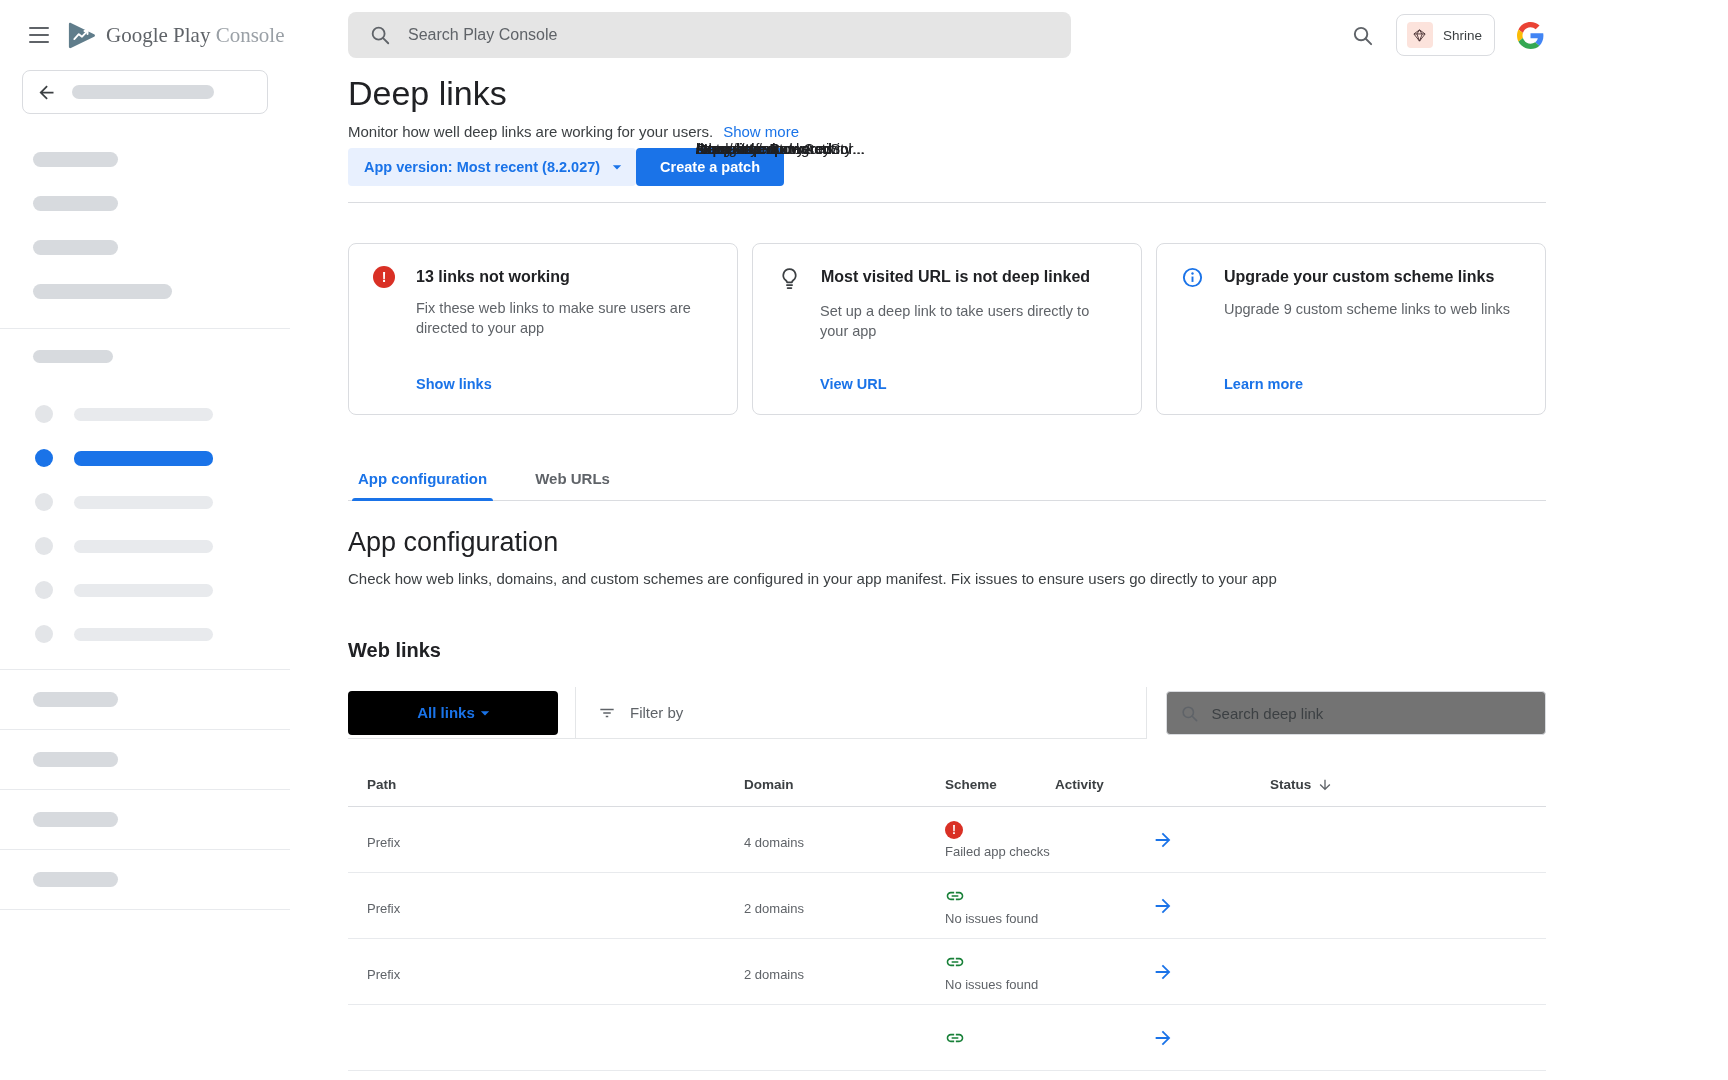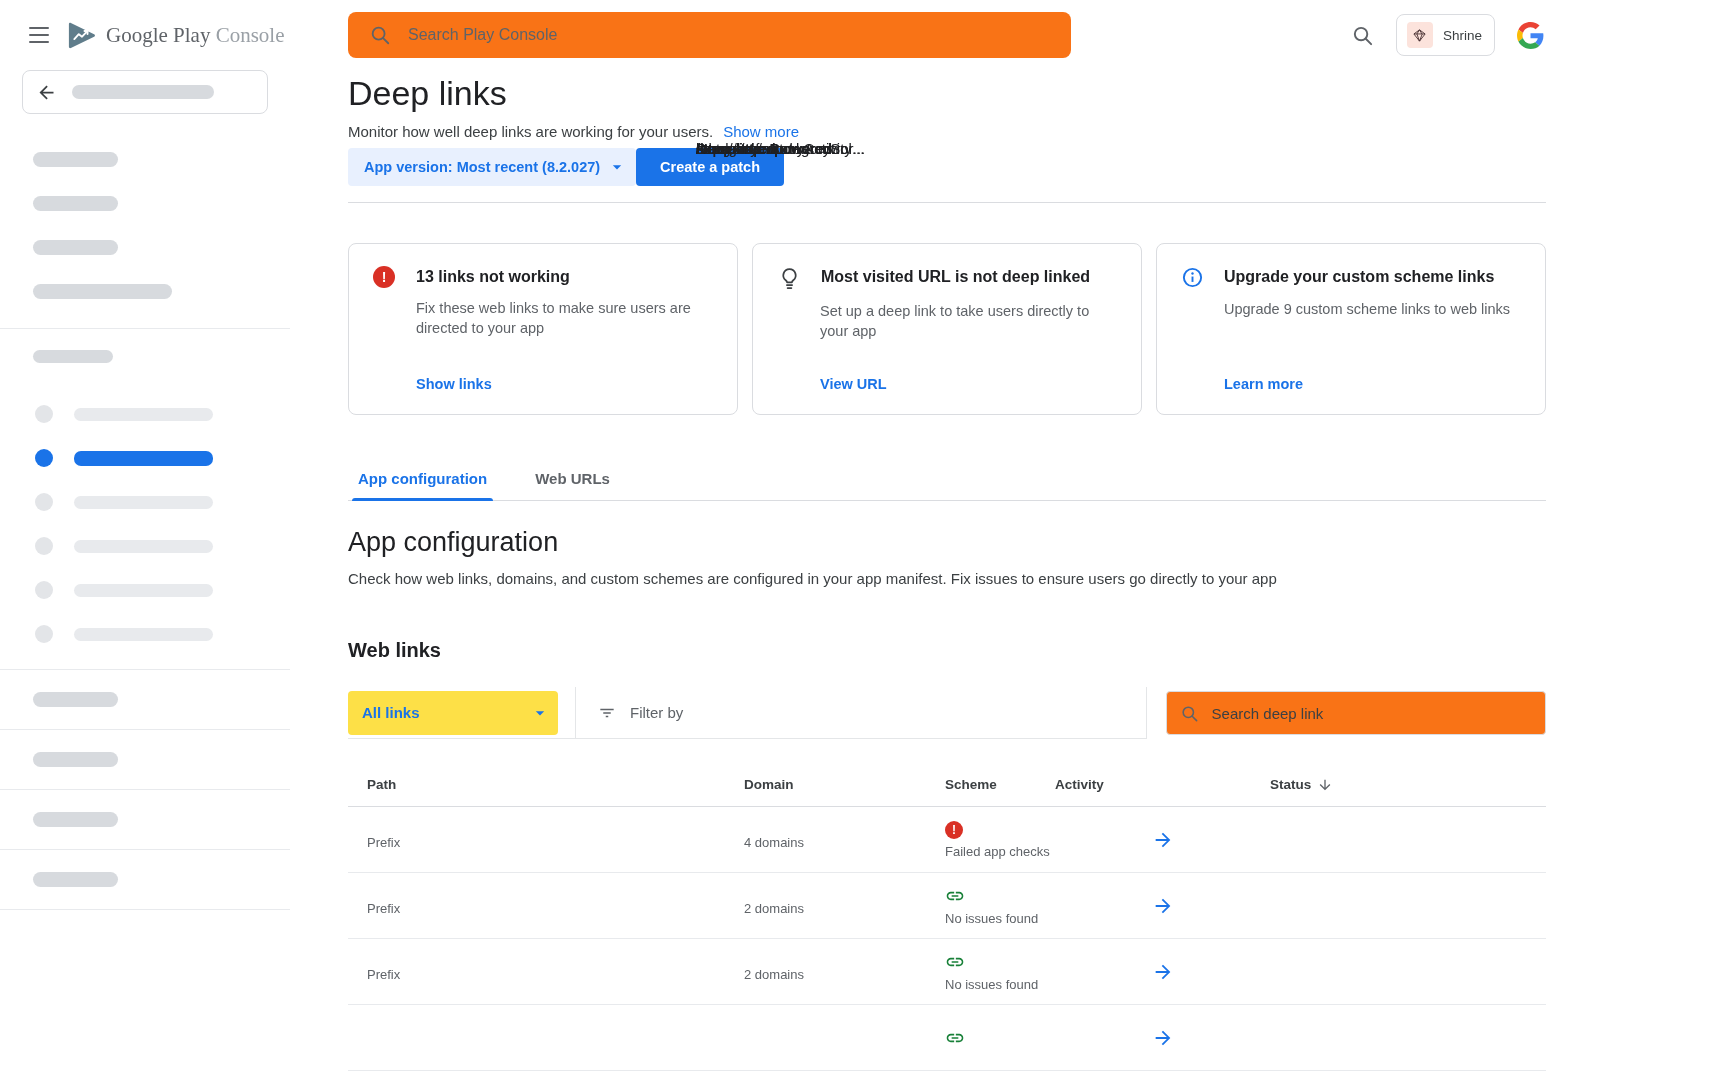--- a/index.html
+++ b/index.html
@@ -13,21 +13,21 @@
   .topbar { position:absolute; top:0; left:0; width:1728px; height:70px;
             display:flex; align-items:center; background:#fff; z-index:5; }
   .topbar-left { flex:0 0 290px; display:flex; align-items:center; gap:17px; padding-left:29px;font-family:Liberation Serif, serif; }
   .hamburger { width:20px; display:flex; flex-direction:column; gap:5px; cursor:pointer; padding:3px 0; background:none; border:0; }
   .hamburger i { display:block; height:2px; background:#5f6368; border-radius:1px; }
   .logo { display:flex; align-items:center; gap:9px; }
   .logo-text { font-size:21px; white-space:nowrap; }
   .logo-gp { color:#5f6368; }
   .logo-console { color:#9aa0a6; }
 
-  .global-search { margin-left:58px; width:723px; height:46px; background:#f97316;
+  .global-search { margin-left:58px; width:723px; height:46px; background:#e5e5e5;
                    border-radius:8px; display:flex; align-items:center; gap:17px; padding:0 21px; }
   .global-search input { flex:1; border:0; outline:0; background:transparent;
                          font:16px "Liberation Sans", sans-serif; color:#202124; }
   .global-search input::placeholder { color:#5f6368; opacity:1; }
 
   .topbar-right { margin-left:auto; display:flex; align-items:center; gap:20px; padding-right:182px; }
   .icon-btn { background:none; border:0; cursor:pointer; padding:2px; }
   .app-chip { display:flex; align-items:center; gap:10px; height:42px; padding:0 12px 0 10px;
               background:#fff; border:1px solid #dadce0; border-radius:8px; cursor:pointer; }
   .shrine-icon { width:26px; height:26px; border-radius:4px; background:#fce3dc;
@@ -91,29 +91,29 @@
                        height:3px; background:#1a73e8; border-radius:3px 3px 0 0; }
 
   .section-title { margin-top:26px; font-size:27px; font-weight:400; }
   .section-desc { margin-top:12px; font-size:15px; color:#3c4043; }
   .weblinks-title { margin-top:52px; font-size:20px; font-weight:bold; }
 
   
   .toolbar { margin-top:25px; height:52px; display:flex; align-items:center; }
   .toolbar-left { width:800px; height:52px; display:flex; align-items:center;
                   border-bottom:1px solid #e4e6e8; border-right:1px solid #e4e6e8; }
-  .select-chip { width:210px; height:44px; background:#fde047; border-radius:4px; display:flex;
-                 align-items:center; justify-content:space-between; padding:0 8px 0 14px;
+  .select-chip { width:210px; height:44px; background:#000000; border-radius:4px; display:flex;
+                 align-items:center; justify-content:center; padding:0 8px 0 14px;
                  color:#1a73e8; font-size:15px; font-weight:bold; cursor:pointer; }
   .toolbar-vdiv { width:1px; height:52px; background:#e4e6e8; margin-left:17px; }
   .filter-by { display:flex; align-items:center; gap:13px; margin-left:21px;
                color:#5f6368; font-size:15px; cursor:pointer; }
   .deeplink-search { margin-left:19px; width:381px; height:44px; border:1px solid #dadce0;
                      border-radius:4px; display:flex; align-items:center; gap:13px;
-                     padding:0 13px; background:#f97316; }
+                     padding:0 13px; background:#737373; }
   .deeplink-search input { flex:1; border:0; outline:0; background:transparent;
                            font:15px "Liberation Sans", sans-serif; color:#202124; }
   .deeplink-search input::placeholder { color:#3c4043; opacity:1; }
 
   
   .table { margin-top:24px; }
   .thead, .trow { display:grid; grid-template-columns:396px 201px 110px 215px 230px 46px; align-items:center; }
   .thead { border-bottom:1px solid #dadce0; height:44px; font-size:13.5px; color:#3c4043; font-weight:bold; }
   .th-status { display:flex; align-items:center; gap:6px; cursor:pointer; }
   .pad-l { padding-left:19px; }

